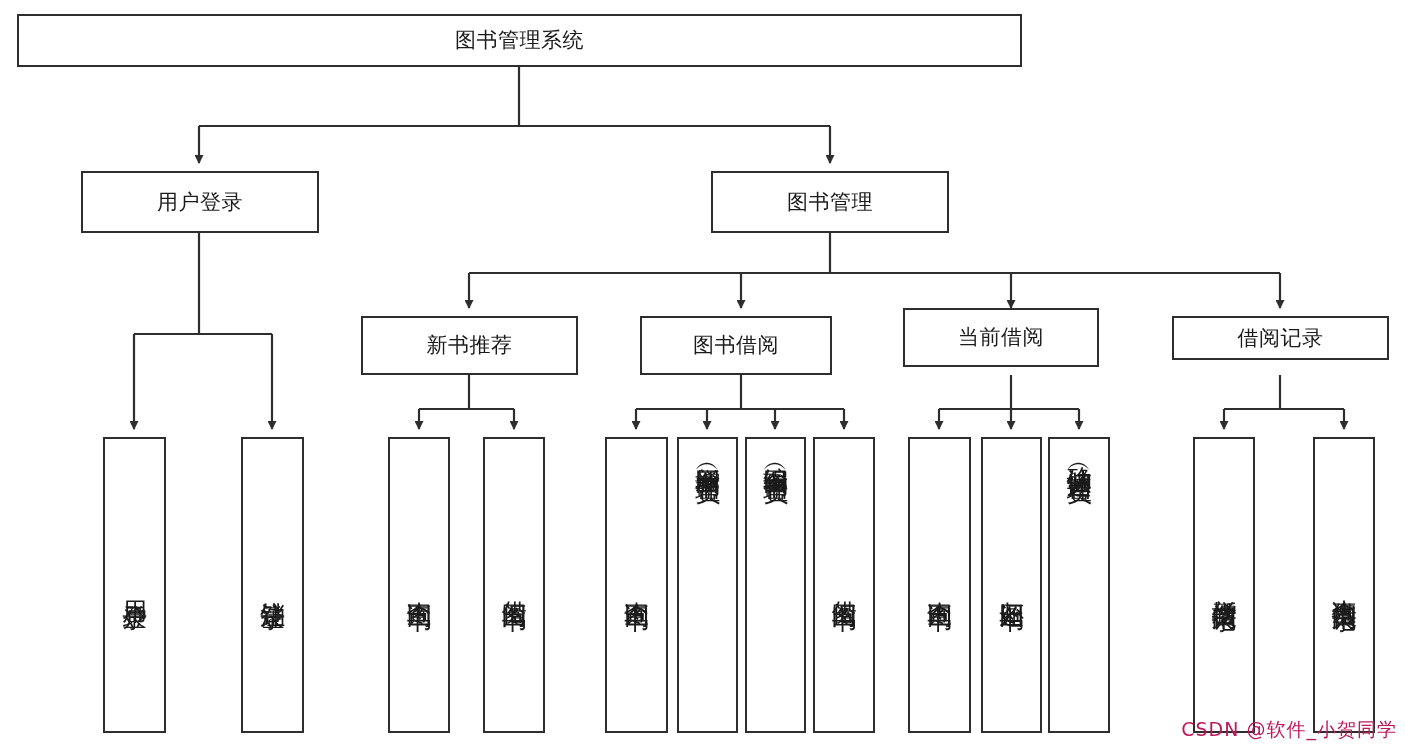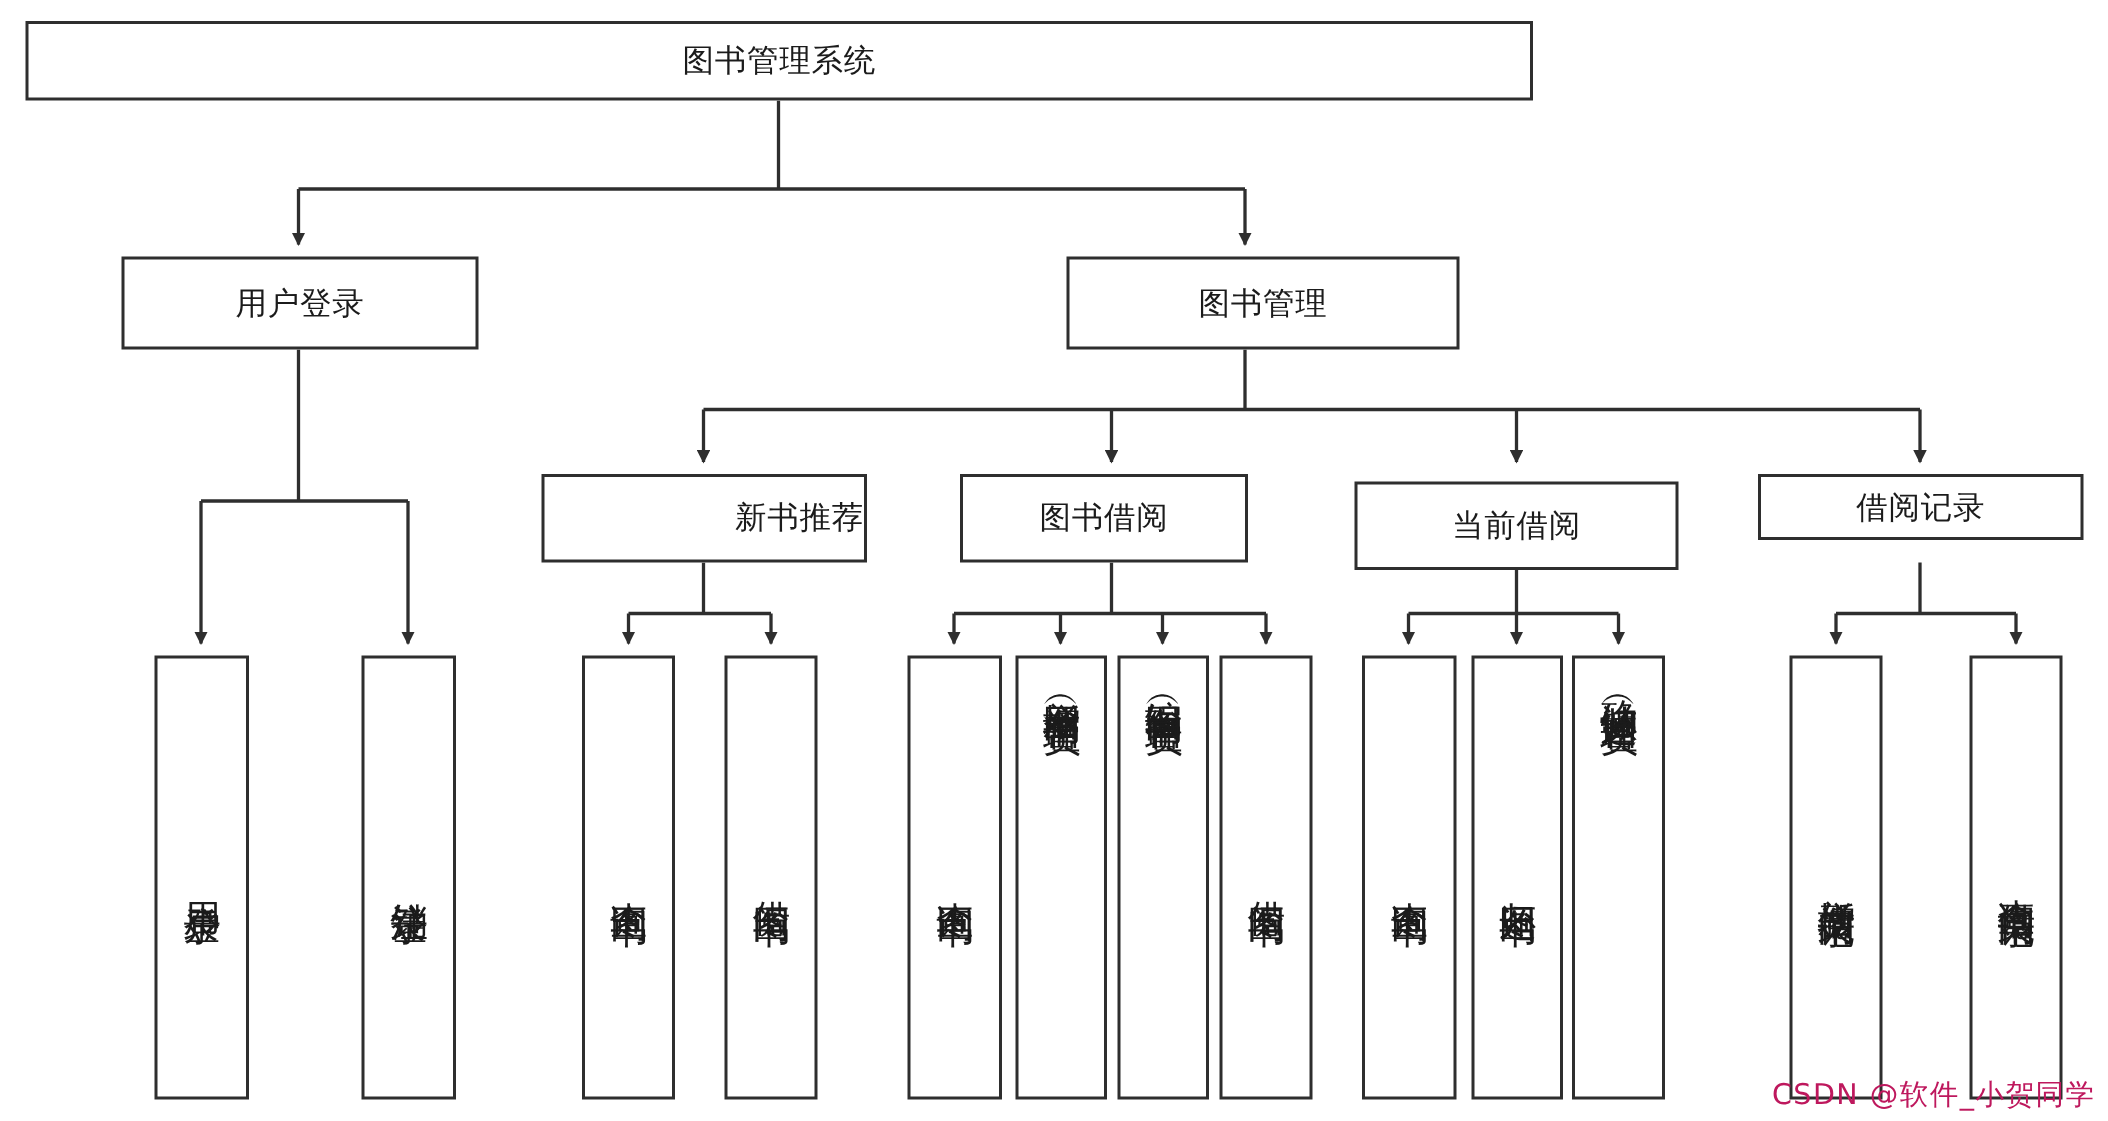--- a/index.html
+++ b/index.html
@@ -129,31 +129,31 @@
     </g>
   </svg>
 
   <div class="node horizontal" style="left: 17px; top: 14px; width: 1005px; height: 53px;">
     <span class="label">图书管理系统</span>
   </div>
 
   <div class="node horizontal" style="left: 81px; top: 171px; width: 238px; height: 62px;">
     <span class="label">用户登录</span>
   </div>
-  <div class="node horizontal" style="left: 711px; top: 171px; width: 262px; height: 62px;">
+  <div class="node horizontal" style="left: 711px; top: 171px; width: 238px; height: 62px;">
     <span class="label">图书管理</span>
   </div>
 
-  <div class="node horizontal" style="left: 361px; top: 316px; width: 217px; height: 59px; justify-content: flex-end;">
+  <div class="node horizontal" style="left: 361px; top: 316px; width: 217px; height: 59px;">
     <span class="label">新书推荐</span>
   </div>
   <div class="node horizontal" style="left: 640px; top: 316px; width: 192px; height: 59px;">
     <span class="label">图书借阅</span>
   </div>
-  <div class="node horizontal" style="left: 903px; top: 321px; width: 216px; height: 59px; justify-content: center;">
+  <div class="node horizontal" style="left: 903px; top: 308px; width: 196px; height: 59px; justify-content: center;">
     <span class="label">当前借阅</span>
   </div>
   <div class="node horizontal" style="left: 1172px; top: 316px; width: 217px; height: 44px;">
     <span class="label">借阅记录</span>
   </div>
 
   <div class="node vertical center-v" style="left: 103px; top: 437px; width: 63px; height: 296px;">
     <span class="label">用户登录</span>
   </div>
   <div class="node vertical center-v" style="left: 241px; top: 437px; width: 63px; height: 296px;">

